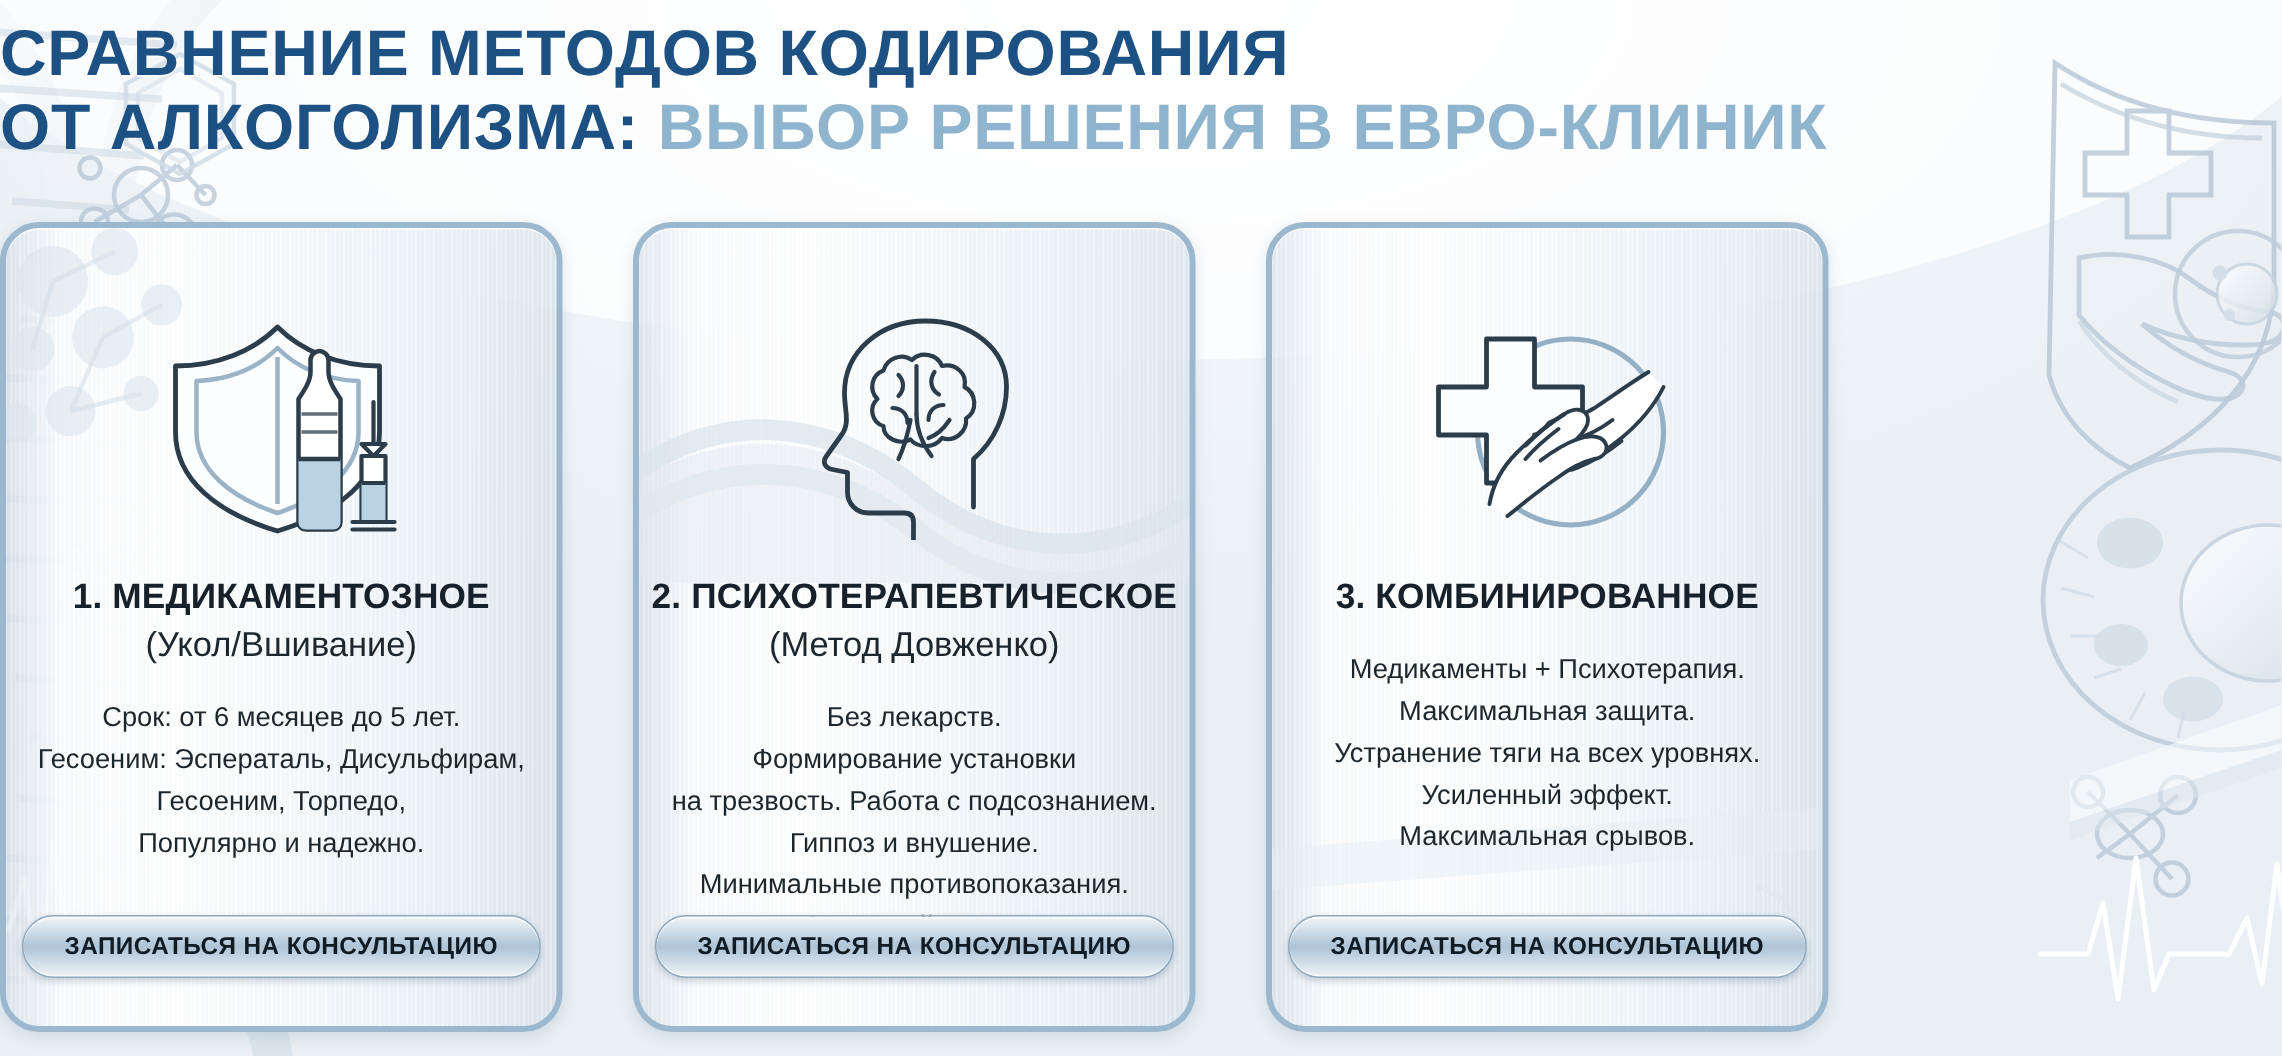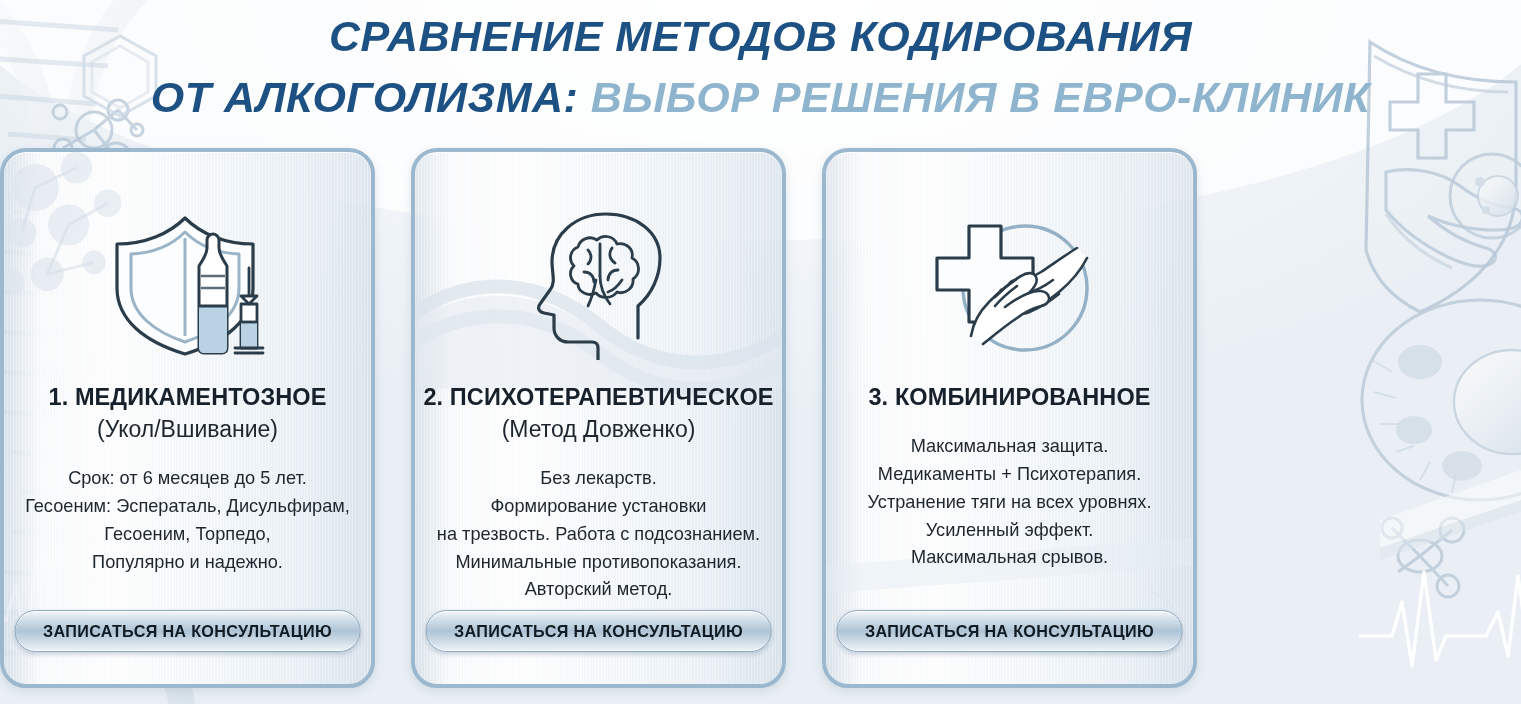--- a/index.html
+++ b/index.html
@@ -16,44 +16,44 @@
     position:absolute;inset:0;
     background:
       radial-gradient(ellipse 900px 420px at 50% 0%, #ffffff 0%, #f4f7fa 45%, #e9eff4 100%),
       linear-gradient(180deg,#f2f6f9 0%, #e8eef4 100%);
   }
   #bg-art{position:absolute;inset:0;width:1521px;height:704px;}
 
   
   #header{
     position:absolute;left:0;top:14px;width:1521px;
-    text-align:center;z-index:5;font-style:italic;
+    z-index:5;
   }
   .title-line{
     font-weight:bold;
     letter-spacing:.5px;
     line-height:1.04;
     white-space:nowrap;
   }
   #title-line-1{
     font-size:43px;
     color:#1d5183;
     text-shadow:0 1px 0 rgba(255,255,255,.85);
   }
   #title-line-2{
     font-size:43px;
-    margin-top:16px;
+    margin-top:4px;
   }
   #title-line-2-a{color:#1d5183;}
   #title-line-2-b{color:#8fb4ce;}
 
   
   #cards{
-    position:absolute;left:0;top:148px;width:1375px;height:542px;
-    display:flex;justify-content:flex-start;gap:36px;
+    position:absolute;left:0;top:148px;width:1219px;height:542px;
+    display:flex;justify-content:space-between;gap:36px;
     z-index:5;
   }
   .card{
     position:relative;
     width:375px;height:540px;
     border-radius:26px;
     border:4px solid #9bb8cf;
     box-sizing:border-box;
     background:
       linear-gradient(90deg,
@@ -378,20 +378,21 @@
       </svg>
     </div>
 
     <div class="card-heading">2. ПСИХОТЕРАПЕВТИЧЕСКОЕ</div>
     <div class="card-sub">(Метод Довженко)</div>
 
     <div class="card-body">
       <span class="ln">Без лекарств.</span>
       <span class="ln">Формирование установки</span>
       <span class="ln">на трезвость. Работа с подсознанием.</span>
+      <span class="ln">Гиппоз и внушение.</span>
       <span class="ln">Минимальные противопоказания.</span>
       <span class="ln">Авторский метод.</span>
     </div>
 
     <div class="cta">ЗАПИСАТЬСЯ НА КОНСУЛЬТАЦИЮ</div>
   </div>
 
   <div class="card">
     <svg class="card-deco" viewBox="0 0 375 540" preserveAspectRatio="none" xmlns="http://www.w3.org/2000/svg">
       <g fill="#e6edf3" opacity=".5">
@@ -426,22 +427,22 @@
           <path d="M104,83 C96,86 88,91 80,97"></path>
           <path d="M96,66 C88,71 78,79 70,87"></path>
           <path d="M92,76 C84,82 76,89 70,96"></path>
         </g>
       </svg>
     </div>
 
     <div class="card-heading">3. КОМБИНИРОВАННОЕ</div>
 
     <div class="card-body">
+      <span class="ln">Медикаменты + Психотерапия.</span>
       <span class="ln">Максимальная защита.</span>
-      <span class="ln">Медикаменты + Психотерапия.</span>
       <span class="ln">Устранение тяги на всех уровнях.</span>
       <span class="ln">Усиленный эффект.</span>
       <span class="ln">Максимальная срывов.</span>
     </div>
 
     <div class="cta">ЗАПИСАТЬСЯ НА КОНСУЛЬТАЦИЮ</div>
   </div>
 
 </div>
 

